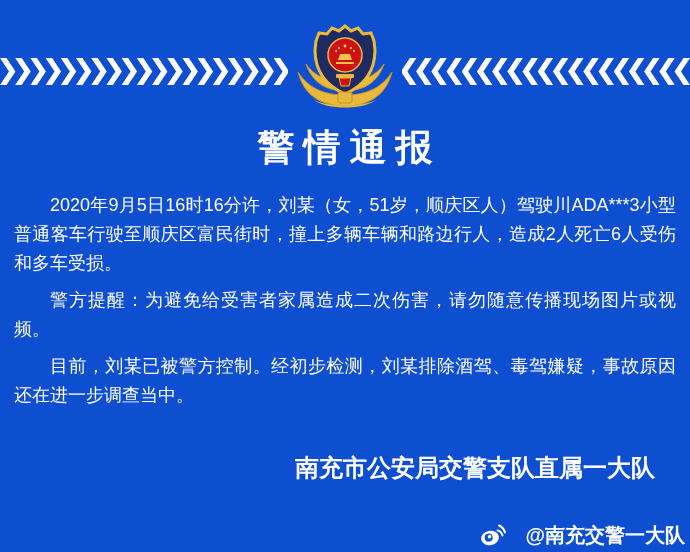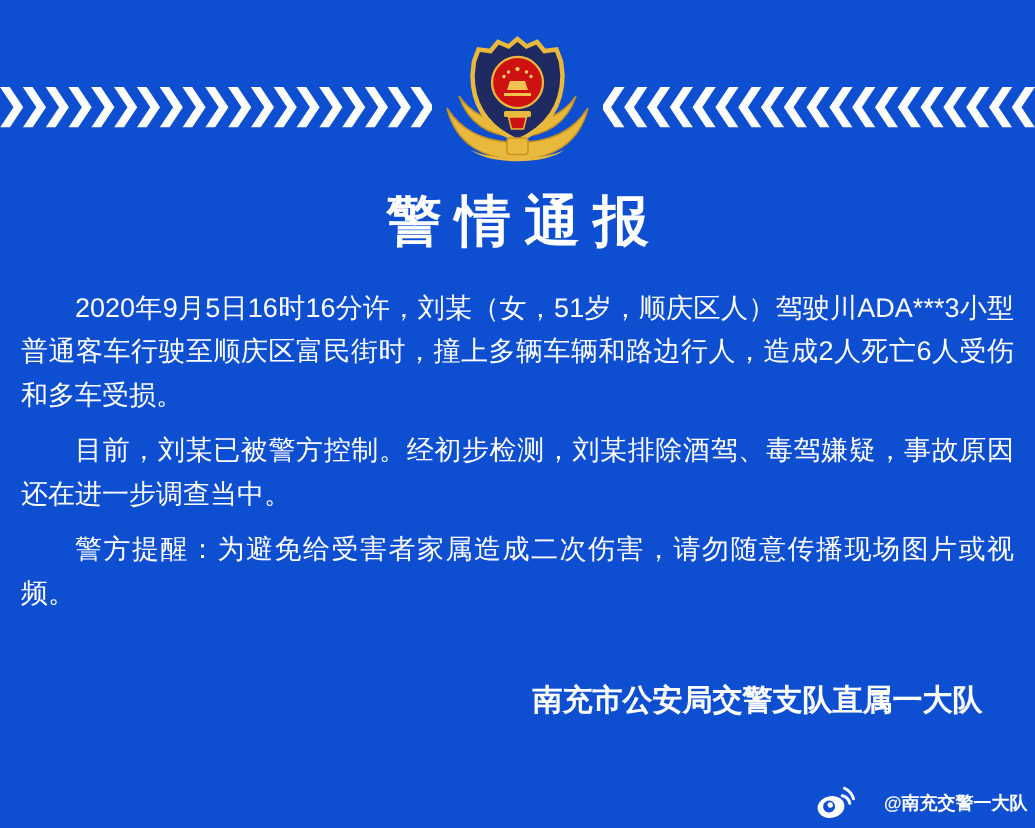--- a/index.html
+++ b/index.html
@@ -42,32 +42,32 @@
     font-weight: normal;
     text-indent: 2em;
     text-align: justify;
     color: #FFFFFF;
   }
   .signature {
     margin: 43px 35px 0 auto;
     width: -moz-fit-content;
     width: fit-content;
     text-align: center;
-    font-size: 20px;
+    font-size: 24px;
     line-height: 29px;
     font-weight: bold;
   }
   .weibo {
     position: absolute;
     right: 5px;
     bottom: 4px;
     display: flex;
     align-items: center;
     gap: 19px;
-    font-size: 12px;
+    font-size: 20px;
     line-height: 26px;
     font-weight: bold;
   }
   .weibo-icon { width: 27px; height: 24px; display: block; }
 </style>
 </head>
 <body>
 
 <div class="poster">
 
@@ -106,22 +106,22 @@
         <path class="chevron-path" fill="#FFFFFF" d="M0,0 L6.5,0 L15.5,13 L6.5,26 L0,26 L9,13 Z M15.2,0 L21.7,0 L30.7,13 L21.7,26 L15.2,26 L24.2,13 Z M30.4,0 L36.9,0 L45.9,13 L36.9,26 L30.4,26 L39.4,13 Z M45.599999999999994,0 L52.099999999999994,0 L61.099999999999994,13 L52.099999999999994,26 L45.599999999999994,26 L54.599999999999994,13 Z M60.8,0 L67.3,0 L76.3,13 L67.3,26 L60.8,26 L69.8,13 Z M76,0 L82.5,0 L91.5,13 L82.5,26 L76,26 L85,13 Z M91.19999999999999,0 L97.69999999999999,0 L106.69999999999999,13 L97.69999999999999,26 L91.19999999999999,26 L100.19999999999999,13 Z M106.39999999999999,0 L112.89999999999999,0 L121.89999999999999,13 L112.89999999999999,26 L106.39999999999999,26 L115.39999999999999,13 Z M121.6,0 L128.1,0 L137.1,13 L128.1,26 L121.6,26 L130.6,13 Z M136.79999999999998,0 L143.29999999999998,0 L152.29999999999998,13 L143.29999999999998,26 L136.79999999999998,26 L145.79999999999998,13 Z M152,0 L158.5,0 L167.5,13 L158.5,26 L152,26 L161,13 Z M167.2,0 L173.7,0 L182.7,13 L173.7,26 L167.2,26 L176.2,13 Z M182.39999999999998,0 L188.89999999999998,0 L197.89999999999998,13 L188.89999999999998,26 L182.39999999999998,26 L191.39999999999998,13 Z M197.6,0 L204.1,0 L213.1,13 L204.1,26 L197.6,26 L206.6,13 Z M212.79999999999998,0 L219.29999999999998,0 L228.29999999999998,13 L219.29999999999998,26 L212.79999999999998,26 L221.79999999999998,13 Z M228,0 L234.5,0 L243.5,13 L234.5,26 L228,26 L237,13 Z M243.2,0 L249.7,0 L258.7,13 L249.7,26 L243.2,26 L252.2,13 Z M258.4,0 L264.9,0 L273.9,13 L264.9,26 L258.4,26 L267.4,13 Z M273.59999999999997,0 L280.09999999999997,0 L289.09999999999997,13 L280.09999999999997,26 L273.59999999999997,26 L282.59999999999997,13 Z "></path>
       </g>
     </svg>
 
   </div>
 
   <h1 class="title">警情通报</h1>
 
   <div class="content">
     <p class="para">2020年9月5日16时16分许，刘某（女，51岁，顺庆区人）驾驶川ADA***3小型普通客车行驶至顺庆区富民街时，撞上多辆车辆和路边行人，造成2人死亡6人受伤和多车受损。</p>
+    <p class="para">警方提醒：为避免给受害者家属造成二次伤害，请勿随意传播现场图片或视频。</p>
     <p class="para">目前，刘某已被警方控制。经初步检测，刘某排除酒驾、毒驾嫌疑，事故原因还在进一步调查当中。</p>
-    <p class="para">警方提醒：为避免给受害者家属造成二次伤害，请勿随意传播现场图片或视频。</p>
   </div>
 
   <div class="signature">
     <div>南充市公安局交警支队直属一大队</div>
   </div>
 
   <div class="weibo">
     <svg class="weibo-icon" viewBox="0 0 27 24">
       <g transform="rotate(-12 11 15)">
         <ellipse cx="11" cy="15" rx="9" ry="7.2" fill="#FFFFFF"></ellipse>

